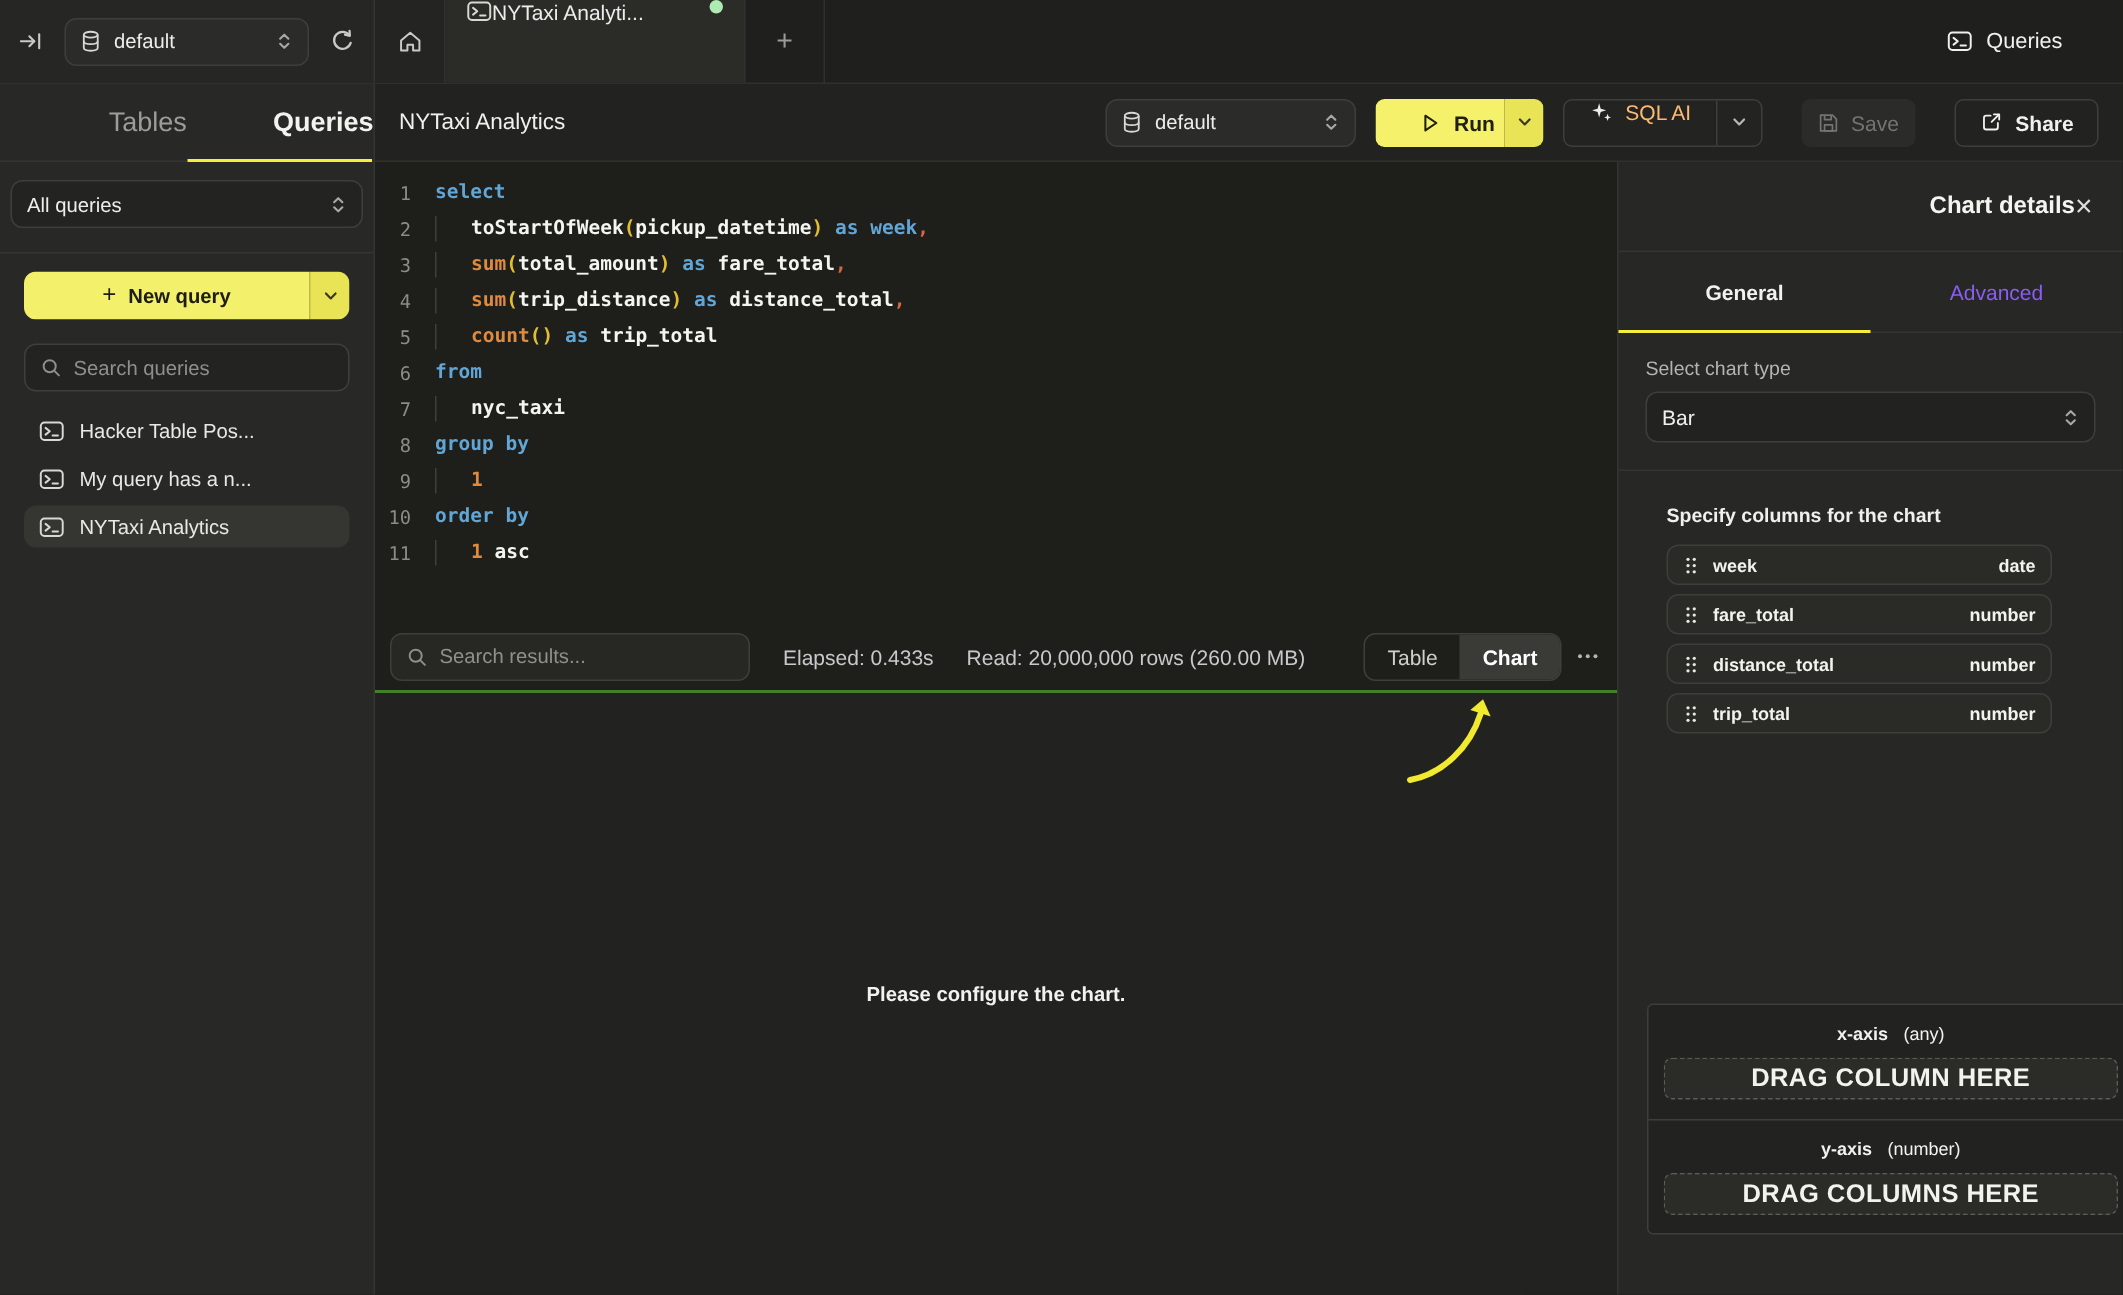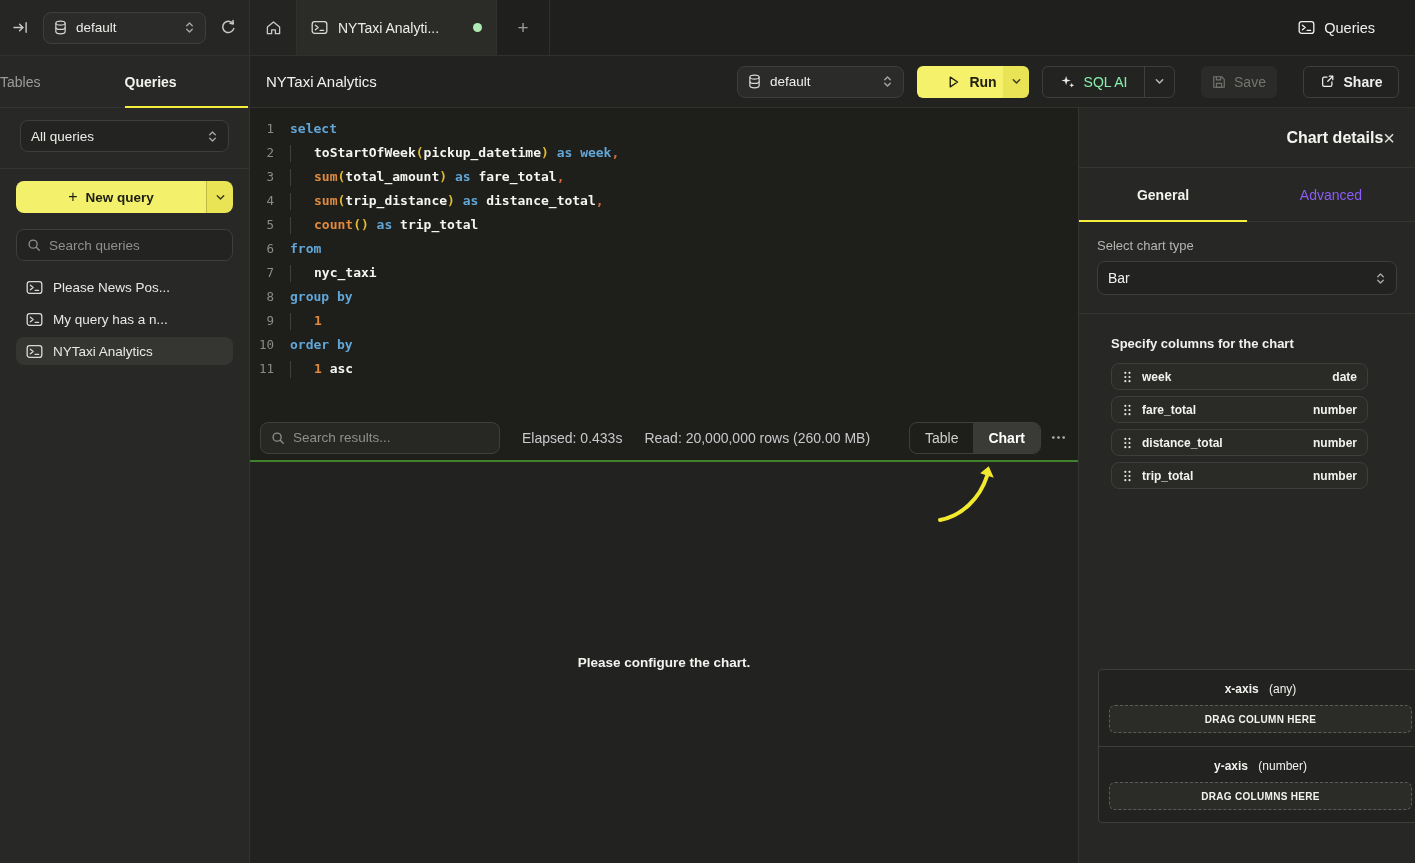--- a/index.html
+++ b/index.html
@@ -14,38 +14,38 @@
     display:flex; align-items:center; gap:14px; padding:0 12px; }
   .icon-btn { display:flex; align-items:center; justify-content:center; cursor:pointer;
     color:#c9c9c6; background:none; border:none; }
   .select-box { height:32px; background:#2b2b29; border:1px solid #3e3e3b; border-radius:8px;
     display:flex; align-items:center; gap:9px; padding:0 10px; color:#ededea; font-size:13.5px; cursor:pointer; }
   .select-box .grow { flex:1; }
   .topbar-left .select-box { flex:1; }
   .home-btn { width:47px; background:#242422; border-right:1px solid #30302d;
     display:flex; align-items:center; justify-content:center; }
   .tab { width:200px; background:#2b2b28; border-right:1px solid #30302d;
-    display:flex; align-items:center; gap:10px; padding:0 14px; }
+    display:flex; gap:0; padding:0 14px; }
   .tab-label { flex:1; color:#ececea; font-size:14px; white-space:nowrap; overflow:hidden; }
   .green-dot { width:9px; height:9px; border-radius:50%; background:#aeeab2; }
   .newtab-btn { width:53px; border-right:1px solid #30302d; display:flex; align-items:center;
     justify-content:center; color:#9a9a98; font-size:19px; cursor:pointer; }
   .topbar-spacer { flex:1; }
   .queries-top-btn { display:flex; align-items:center; gap:9px; margin-right:40px;
     color:#f0f0ee; font-size:14.5px; cursor:pointer; }
 
   
   .sidebar { position:absolute; left:0; top:56px; width:250px; height:807px;
     background:#282827; border-right:1px solid #343431; }
   .side-tabs { height:52px; display:flex; border-bottom:1px solid #343431; }
-  .side-tab { flex:1; display:flex; align-items:center; justify-content:flex-start;
-    font-size:14px; color:#9c9c99; position:relative; cursor:pointer; }
+  .side-tab { flex:1; display:flex; align-items:center; justify-content:flex-end;
+    font-size:18px; color:#9c9c99; position:relative; cursor:pointer; }
   .side-tab.active { color:#f2f2ef; font-weight:700; }
   .side-tab.active .underline { position:absolute; left:0; right:1px; bottom:-1px; height:2px; background:#f6ee3f; }
-  .side-section { padding:12px 20px 16px; border-bottom:1px solid #343431; }
+  .side-section { padding:12px 7px 16px; border-bottom:1px solid #343431; }
   .side-body { padding:12px 16px; }
   .sb-input { height:32px; width:100%; background:#232321; border:1px solid #3e3e3b; border-radius:8px;
     display:flex; align-items:center; gap:8px; padding:0 10px; }
   .sb-input input { flex:1; background:transparent; border:none; outline:none;
     color:#ededea; font-size:13.5px; font-family:"Liberation Sans",sans-serif; }
   .sb-input input::placeholder { color:#8f8f8d; }
   .new-query { height:32px; margin-bottom:16px; display:flex; border-radius:8px; overflow:hidden; cursor:pointer; }
   .new-query-main { flex:1; background:#f3f06b; color:#1d1d12; font-size:13.5px; font-weight:700;
     display:flex; align-items:center; justify-content:center; gap:8px; }
   .new-query-chev { width:27px; background:#e9e455; display:flex; align-items:center; justify-content:center;
@@ -61,22 +61,22 @@
     background:#222220; border-bottom:1px solid #30302d; display:flex; align-items:center; }
   .main-title { margin-left:16px; color:#f0f0ee; font-size:15px; font-weight:500; }
   .header-actions { margin-left:auto; margin-right:16px; display:flex; align-items:center; gap:13px; }
   .hdr-select { width:167px; }
   .run-btn { height:32px; display:flex; border-radius:6px; overflow:hidden; cursor:pointer; }
   .run-main { width:86px; background:#f5f16a; color:#20200e; font-size:14px; font-weight:700;
     display:flex; align-items:center; justify-content:center; gap:9px;padding-left:24px; }
   .run-chev { width:26px; background:#e9e455; display:flex; align-items:center; justify-content:center; color:#3a3a20; }
   .sqlai-btn { height:32px; display:flex; background:#232321; border:1px solid #3e3e3b; border-radius:6px;
     overflow:hidden; cursor:pointer; }
-  .sqlai-main { width:101px; display:flex; align-items:center; justify-content:center; gap:9px;
-    color:#86efac; font-size:14px; }
+  .sqlai-main { width:101px; display:flex; justify-content:center; gap:9px;
+    color:#fdba74; font-size:14px; }
   .sqlai-chev { width:30px; border-left:1px solid #3e3e3b; display:flex; align-items:center;
     justify-content:center; color:#b8b8b5; }
   .save-btn { height:32px; width:76px; background:#2b2b29; border:none; border-radius:6px;
     display:flex; align-items:center; justify-content:center; gap:8px; color:#747470; font-size:14px; margin-left:13px; }
   .share-btn { height:32px; width:96px; background:transparent; border:1px solid #3e3e3c; border-radius:6px;
     display:flex; align-items:center; justify-content:center; gap:9px; color:#f0f0ee; font-size:14px;
     margin-left:13px; cursor:pointer;font-weight:bold; }
 
   
   .editor { position:absolute; left:250px; top:108px; width:828px; height:307px;
@@ -135,21 +135,21 @@
   .col-type { color:#f2f2ef; font-size:12px; font-weight:700; }
   .axis-box { position:absolute; left:19px; top:561px; width:325px; height:154px;
     border:1px solid #3e3e3b; border-radius:4px; background:#222220; }
   .axis-section { height:76px; padding:12px 10px 0; }
   .axis-section + .axis-section { border-top:1px solid #3e3e3b; }
   .axis-label-row { text-align:center; font-size:12px; color:#f2f2ef; margin-bottom:9px; }
   .axis-name { font-weight:700; }
   .axis-hint { margin-left:7px; font-weight:500; }
   .drop-zone { height:28px; border:1px dashed #5c5c58; border-radius:6px; background:#2b2b28;
     display:flex; align-items:center; justify-content:center;
-    color:#f2f2ef; font-size:10px; font-weight:700; letter-spacing:.3px; }
+    color:#f2f2ef; font-size:17px; font-weight:700; letter-spacing:.3px; }
 </style>
 </head>
 <body>
 
 <div class="topbar">
   <div class="topbar-left">
     <span class="icon-btn">
       <svg width="17" height="15" viewBox="0 0 18 16" fill="none" stroke="#c9c9c6" stroke-width="1.5" stroke-linecap="round" stroke-linejoin="round">
         <line x1="2" y1="8" x2="11.5" y2="8"></line>
           <path d="M8 4.5 L11.5 8 L8 11.5"></path>
@@ -253,21 +253,21 @@
         </span>
       <input type="text" placeholder="Search queries" style="">
     </div>
     <div class="query-list" id="query-list">
         <div class="qitem">
           <svg width="17" height="15" viewBox="0 0 18 16" fill="none" stroke="currentColor" stroke-width="1.4" stroke-linecap="round" stroke-linejoin="round" style="color: rgb(216, 216, 213);">
     <rect x="1.2" y="1.8" width="15.6" height="12.4" rx="2.6"></rect>
     <path d="M4.6 5.6 L7.6 8 L4.6 10.4"></path>
     <line x1="9.6" y1="11" x2="13.4" y2="11"></line>
   </svg>
-          <span>Please News Pos...</span>
+          <span>Hacker Table Pos...</span>
         </div>
         <div class="qitem">
           <svg width="17" height="15" viewBox="0 0 18 16" fill="none" stroke="currentColor" stroke-width="1.4" stroke-linecap="round" stroke-linejoin="round" style="color: rgb(216, 216, 213);">
     <rect x="1.2" y="1.8" width="15.6" height="12.4" rx="2.6"></rect>
     <path d="M4.6 5.6 L7.6 8 L4.6 10.4"></path>
     <line x1="9.6" y1="11" x2="13.4" y2="11"></line>
   </svg>
           <span>My query has a n...</span>
         </div>
         <div class="qitem active">

